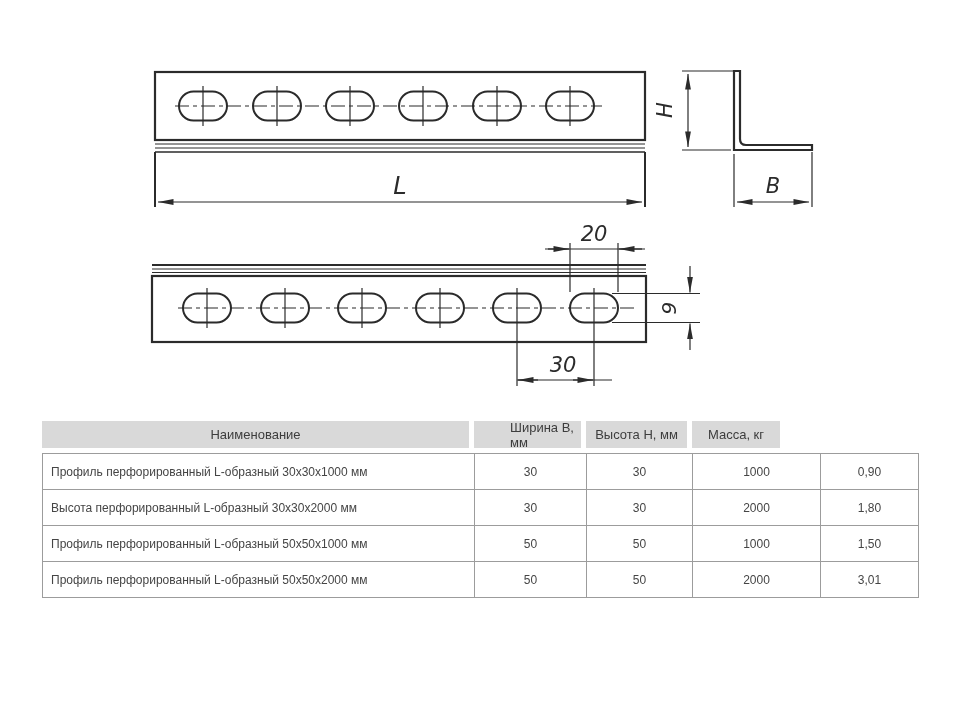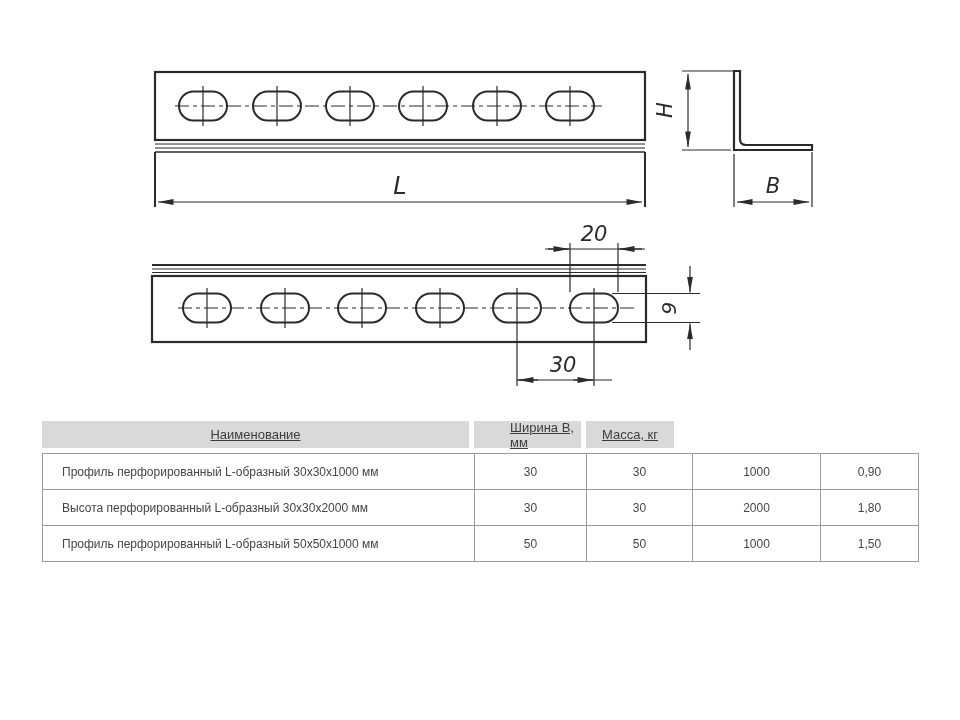--- a/index.html
+++ b/index.html
@@ -6,32 +6,32 @@
   body{width:960px;height:720px;background:#ffffff;font-family:"Liberation Sans","DejaVu Sans",sans-serif;}
   .page{position:relative;width:960px;height:720px;background:#fff;overflow:hidden;}
 
   
   .drawing-svg{position:absolute;left:0;top:0;}
   .dim-label{font-family:"DejaVu Sans",sans-serif;font-style:italic;fill:#2b2b2b;}
 
   
   .spec-header{position:absolute;left:42px;top:421px;width:876px;height:27px;display:flex;}
   .spec-header .th{box-sizing:border-box;background:#d9d9d9;color:#3d3d3d;font-size:13px;
-                   display:flex;align-items:center;justify-content:center;border-right:5px solid #fff;text-decoration:underline;}
+                   display:flex;align-items:center;justify-content:center;border-right:5px solid #fff;}
   .spec-header .th:last-child{border-right:none;}
   .th-name{width:432px;}
   .th-b{width:112px;padding-left:36px;}
   .th-h{width:106px;}
   .th-l{width:128px;}
   .th-m{width:88px;}
 
   .spec-table{position:absolute;left:42px;top:453px;width:876px;border-collapse:collapse;table-layout:fixed;}
   .spec-table td{border:1px solid #9c9c9c;height:36px;font-size:12px;color:#454545;
                  text-align:center;padding:0;box-sizing:border-box;}
-  .spec-table td.cell-name{text-align:left;padding-left:19px;}
+  .spec-table td.cell-name{text-align:left;padding-left:8px;}
 </style>
 </head>
 <body>
 
 <div class="page">
 
   <svg class="drawing-svg" width="960" height="412" viewBox="0 0 960 412">
     <defs>
       <marker id="arr" markerUnits="userSpaceOnUse" markerWidth="18" markerHeight="9" refX="16.5" refY="4.5" orient="auto-start-reverse">
         <path d="M1,1.6 L16.5,4.5 L1,7.4 Z" fill="#2b2b2b"></path>
@@ -137,20 +137,21 @@
       </g>
     </g>
     <text class="dim-label" x="594" y="241" font-size="21" text-anchor="middle">20</text>
     <text class="dim-label" x="563" y="372" font-size="21" text-anchor="middle">30</text>
     <text class="dim-label" x="676" y="308" font-size="20" text-anchor="middle" transform="rotate(-90 676 308)">9</text>
   </svg>
 
   <div class="spec-header">
     <div class="th th-name">Наименование</div>
     <div class="th th-b">Ширина B, мм</div>
+    <div class="th th-h">Высота H, мм</div>
     <div class="th th-m">Масса, кг</div>
   </div>
 
   <table class="spec-table">
     <colgroup>
       <col style="width:432px">
         <col style="width:112px">
         <col style="width:106px">
       <col style="width:128px">
         <col style="width:98px">
@@ -170,16 +171,23 @@
         <td>2000</td>
         <td>1,80</td>
       </tr>
       <tr>
         <td class="cell-name">Профиль перфорированный L-образный 50х50х1000 мм</td>
         <td>50</td>
         <td>50</td>
         <td>1000</td>
         <td>1,50</td>
       </tr>
+      <tr>
+        <td class="cell-name">Профиль перфорированный L-образный 50х50х2000 мм</td>
+        <td>50</td>
+        <td>50</td>
+        <td>2000</td>
+        <td>3,01</td>
+      </tr>
     </tbody>
   </table>
 
 </div>
 
 </body></html>

